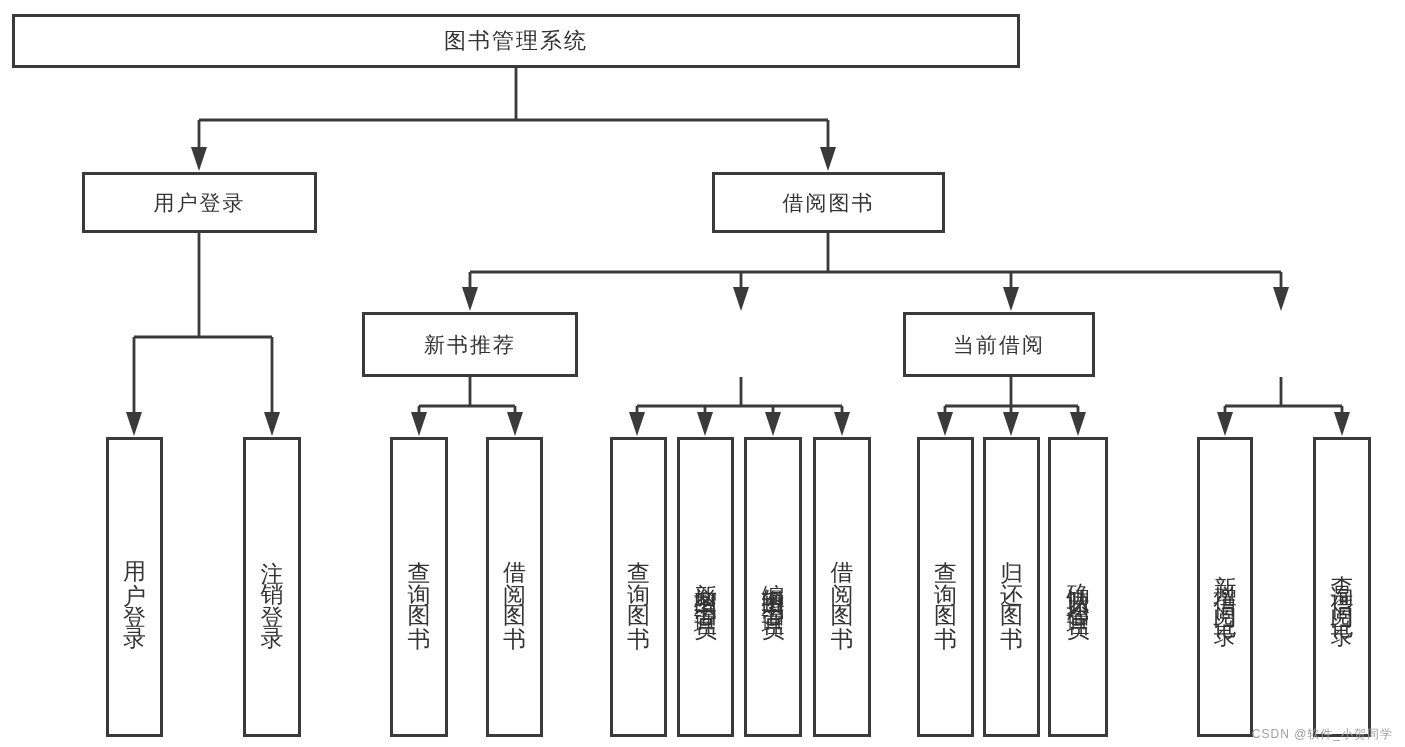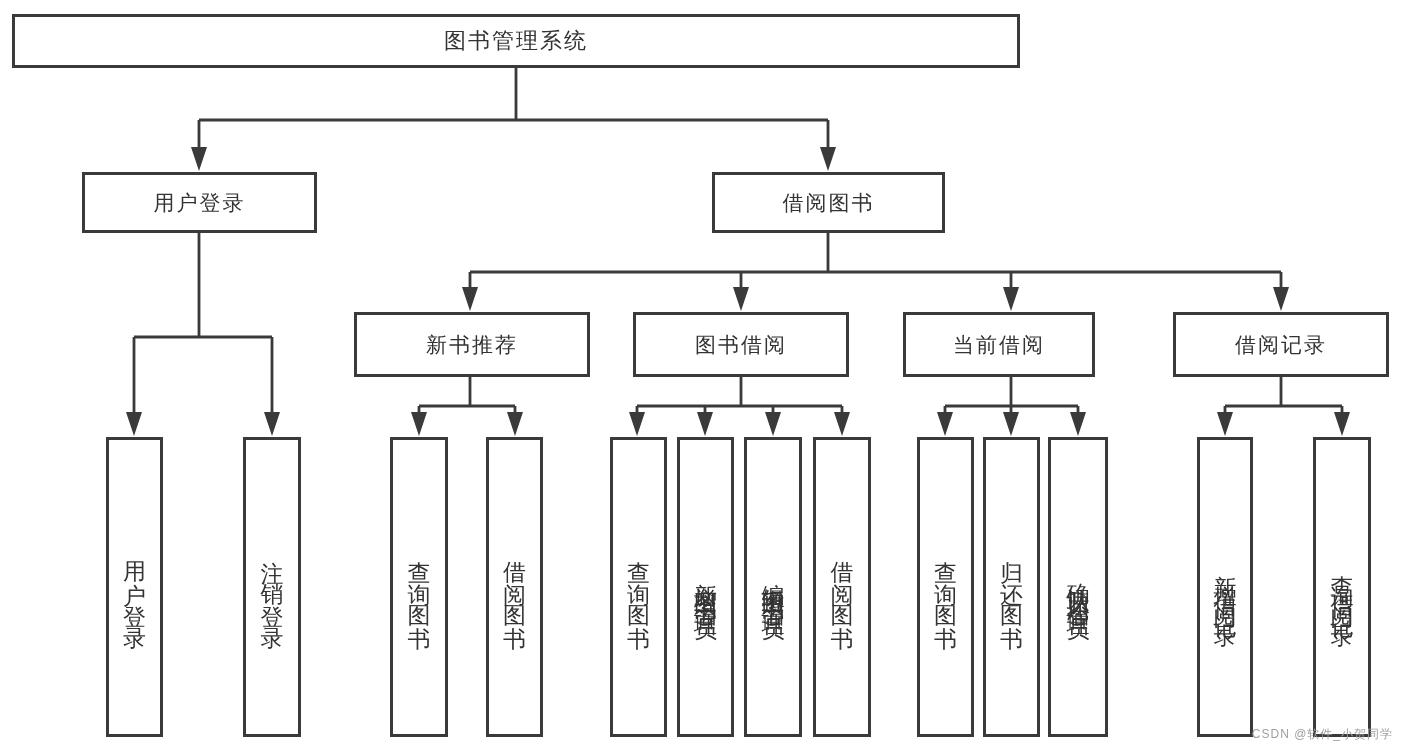--- a/index.html
+++ b/index.html
@@ -72,24 +72,22 @@
       M629 412 h16 L637 436 Z M697 412 h16 L705 436 Z M765 412 h16 L773 436 Z M834 412 h16 L842 436 Z
       M937 412 h16 L945 436 Z M1003 412 h16 L1011 436 Z M1070 412 h16 L1078 436 Z
       M1217 412 h16 L1225 436 Z M1334 412 h16 L1342 436 Z"></path>
   </svg>
 
   <div class="box h-lg" style="left:12px;top:14px;width:1008px;height:54px">图书管理系统</div>
 
   <div class="box h-md" style="left:82px;top:172px;width:235px;height:61px">用户登录</div>
   <div class="box h-md" style="left:712px;top:172px;width:233px;height:61px">借阅图书</div>
 
-  <div class="box h-md" style="left:354px;top:312px;width:236px;height:65px">新书推荐</div>
-  <div class="box h-md" style="left:633px;top:312px;width:216px;height:65px">图书借阅</div>
+  <div class="box h-md" style="left:362px;top:312px;width:216px;height:65px">新书推荐</div>
   <div class="box h-md" style="left:903px;top:312px;width:192px;height:65px">当前借阅</div>
-  <div class="box h-md" style="left:1173px;top:312px;width:216px;height:65px">借阅记录</div>
 
   <div class="box leaf gap-lg" style="left:106px;top:437px;width:57px;height:300px">用户登录</div>
   <div class="box leaf gap-lg" style="left:243px;top:437px;width:58px;height:300px">注销登录</div>
 
   <div class="box leaf gap-lg" style="left:390px;top:437px;width:58px;height:300px">查询图书</div>
   <div class="box leaf gap-lg" style="left:486px;top:437px;width:57px;height:300px">借阅图书</div>
 
   <div class="box leaf gap-lg" style="left:610px;top:437px;width:57px;height:300px">查询图书</div>
   <div class="box leaf gap-sm" style="left:677px;top:437px;width:57px;height:300px">新增图书（管理员）</div>
   <div class="box leaf gap-sm" style="left:744px;top:437px;width:58px;height:300px">编辑图书（管理员）</div>

